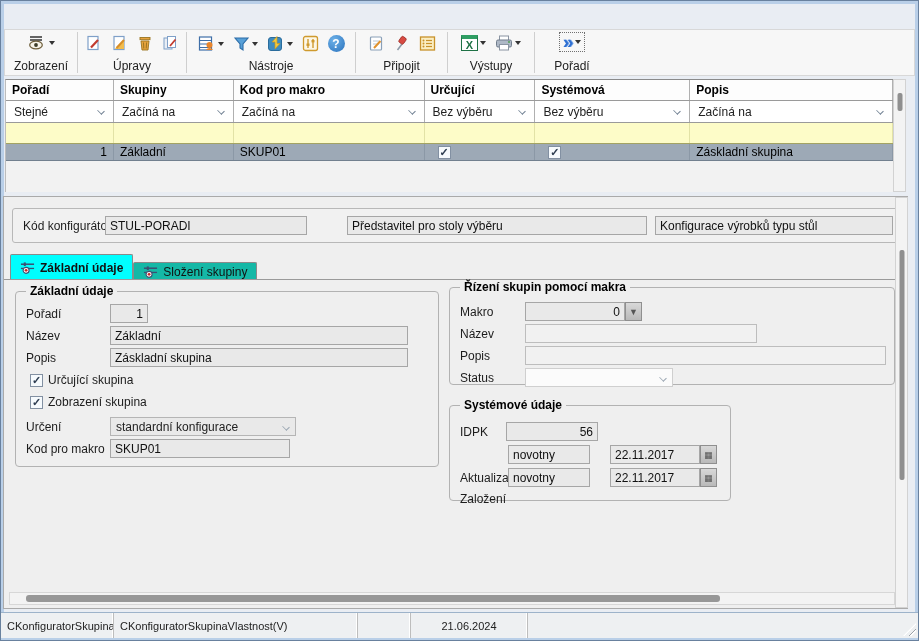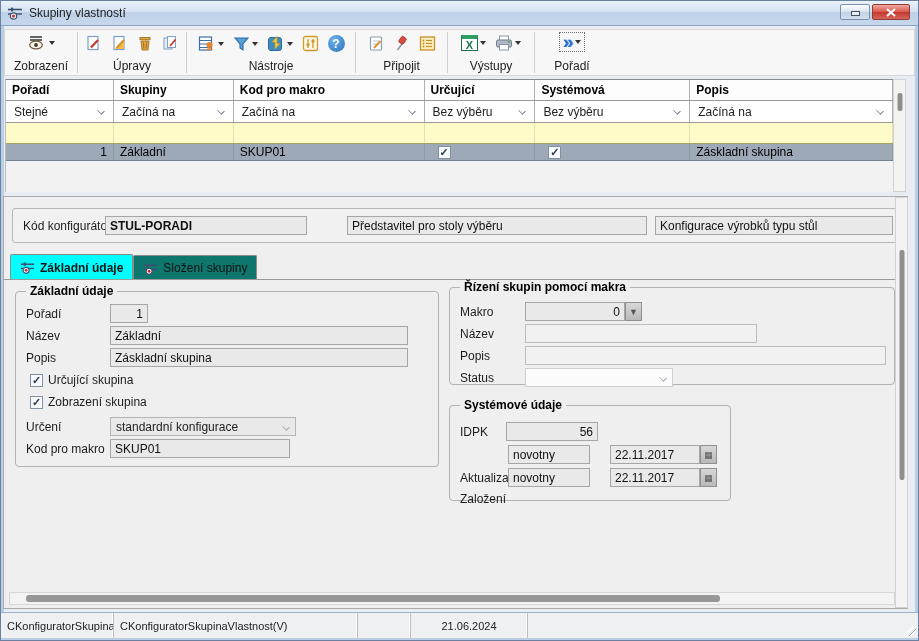--- a/index.html
+++ b/index.html
@@ -65,22 +65,22 @@
   .lbl { font-size:12px; color:#1c1c1c; white-space:nowrap; }
   .fld { position:absolute; height:19px; background:#e9e9e9; border:1px solid #a6a6a6; font-size:12px; color:#111;
          padding:2px 4px 0 4px; overflow:hidden; white-space:nowrap; }
   .fld.light { background:#f1f1f1; border-color:#bdbdbd; }
   .fld.right { text-align:right; }
   .ddl { position:absolute; height:19px; background:#e9e9e9; border:1px solid #b5b5b5; font-size:12px; color:#222; padding:2px 18px 0 5px; }
   .ddl .chev { right:6px; top:6px; border-color:#9aa6b2; }
   .ddl.blank { background:#fbfbfb; border-color:#cfcfcf; }
 
   .tabs { position:absolute; left:6px; top:57px; display:flex; align-items:flex-end; height:26px; }
-  .tab { display:flex; align-items:center; gap:5px; height:25px; padding:0 9px; border:1px solid #8a8a8a; border-bottom:none;
-         font-size:12px; background:#0f766e; color:#111; border-radius:2px 2px 0 0; }
+  .tab { display:flex; align-items:center; gap:5px; height:18px; padding:0 9px; border:1px solid #8a8a8a; border-bottom:none;
+         font-size:12px; background:#14b8a6; color:#111; border-radius:2px 2px 0 0; }
   .tab.active { background:#00ffff; font-weight:bold; height:26px; }
   .tabline { position:absolute; left:0; top:82px; width:903px; height:1px; background:#9a9a9a; }
 
   .gbox { position:absolute; border:1px solid #b2b2b2; border-radius:4px; background:#efefef; }
   .gbox .legend { position:absolute; top:-8px; left:10px; background:#efefef; padding:0 4px; font-size:12px; font-weight:bold; color:#000; }
   .gbox .lbl { position:absolute; }
   .ckrow { position:absolute; display:flex; align-items:center; gap:5px; }
 
   .sqbtn { position:absolute; width:17px; height:19px; background:linear-gradient(#d8d8d8,#b9b9b9); border:1px solid #8f8f8f;
            display:flex; align-items:center; justify-content:center; font-size:9px; color:#555; }
@@ -94,41 +94,20 @@
   .scell { border-right:1px solid #bdbdbd; box-shadow:inset -1px 0 0 #fff; padding:7px 0 0 6px; overflow:hidden; white-space:nowrap; }
   .scell.center { text-align:center; padding-left:0; }
   .grip { position:absolute; right:2px; bottom:2px; width:13px; height:13px;
           background:repeating-linear-gradient(135deg, transparent 0 3px, #9aa0a8 3px 4px, #fff 4px 5px); clip-path:polygon(100% 0,100% 100%,0 100%); }
 </style>
 </head>
 <body>
 
 <div id="win">
 
-  <div class="titlebar">
-    <svg class="gicon" width="16" height="16" viewBox="0 0 16 16">
-      <line x1="1" y1="4.5" x2="15" y2="4.5" stroke="#3c4f72" stroke-width="1.6"></line>
-      <rect x="4" y="2.6" width="2.2" height="3.8" fill="#3c4f72"></rect>
-      <line x1="1" y1="9" x2="15" y2="9" stroke="#3c4f72" stroke-width="1.4"></line>
-      <circle cx="6.5" cy="11" r="3.2" fill="#fff" stroke="#3c4f72" stroke-width="1.2"></circle>
-      <circle cx="6.5" cy="11" r="1.5" fill="#cc2222"></circle>
-    </svg>
-    <span class="t-title">Skupiny vlastností</span>
-    <div class="cap-btns">
-      <div class="cap min">
-          <span class="min-glyph"></span>
-        </div>
-      <div class="cap close">
-        <svg width="10" height="9" viewBox="0 0 10 9">
-          <line x1="1" y1="1" x2="9" y2="8" stroke="#fff" stroke-width="2"></line>
-          <line x1="9" y1="1" x2="1" y2="8" stroke="#fff" stroke-width="2"></line>
-        </svg>
-      </div>
-    </div>
-  </div>
 
   <div class="toolbar">
     <div class="tgroup" style="width:72px">
       <div class="ticons">
         <div class="tbtn">
           <svg class="gicon" width="19" height="16" viewBox="0 0 19 16">
             <line x1="2" y1="2" x2="14" y2="2" stroke="#4a4a4a" stroke-width="1.7"></line>
             <line x1="2" y1="5" x2="14" y2="5" stroke="#4a4a4a" stroke-width="1.7"></line>
             <ellipse cx="8" cy="10" rx="6.3" ry="3.8" fill="#f7f3e8" stroke="#6c5c38" stroke-width="1.2"></ellipse>
             <circle cx="8" cy="10" r="1.9" fill="#3c3c28"></circle>
@@ -324,21 +303,21 @@
     </div>
   </div>
   <div class="vsb" style="left:893px; top:79px; width:13px; height:113px;">
     <div class="vthumb" style="top:13px; height:18px;"></div>
   </div>
 
   <div class="panel">
 
     <div class="hdrbox">
       <span class="lbl">Kód konfigurátoru</span>
-      <div class="fld" style="left:92px; top:7px; width:202px;font-weight:bold;">STUL-PORADI</div>
+      <div class="fld" style="left:92px; top:7px; width:202px;">STUL-PORADI</div>
       <div class="fld" style="left:334px; top:7px; width:300px;">Představitel pro stoly výběru</div>
       <div class="fld" style="left:642px; top:7px; width:238px;">Konfigurace výrobků typu stůl</div>
     </div>
 
     <div class="tabs">
       <div class="tab active">
         <svg class="gicon" width="15" height="15" viewBox="0 0 16 16">
           <line x1="1" y1="4.5" x2="15" y2="4.5" stroke="#3c4f72" stroke-width="1.6"></line>
           <rect x="4" y="2.6" width="2.2" height="3.8" fill="#3c4f72"></rect>
           <line x1="1" y1="9" x2="15" y2="9" stroke="#3c4f72" stroke-width="1.4"></line>

